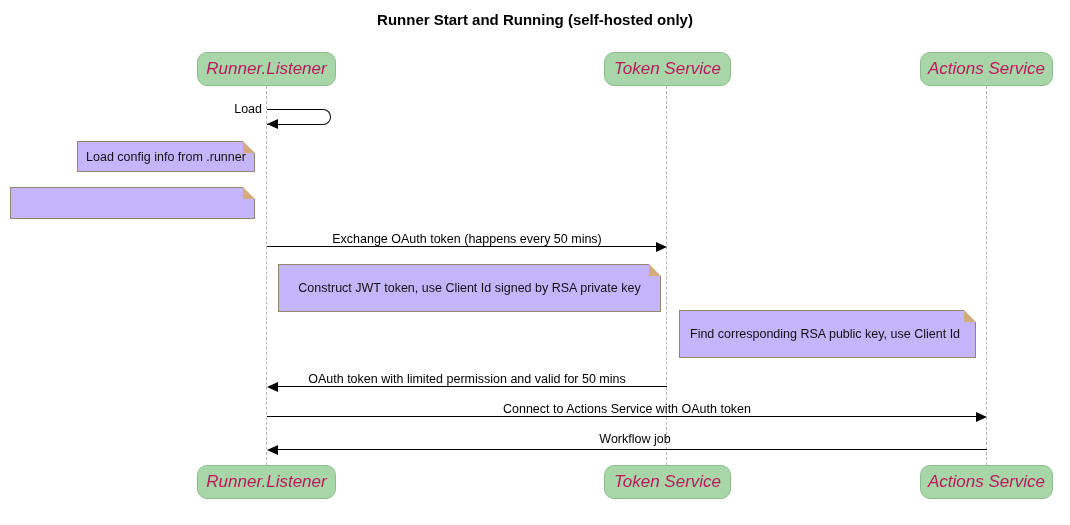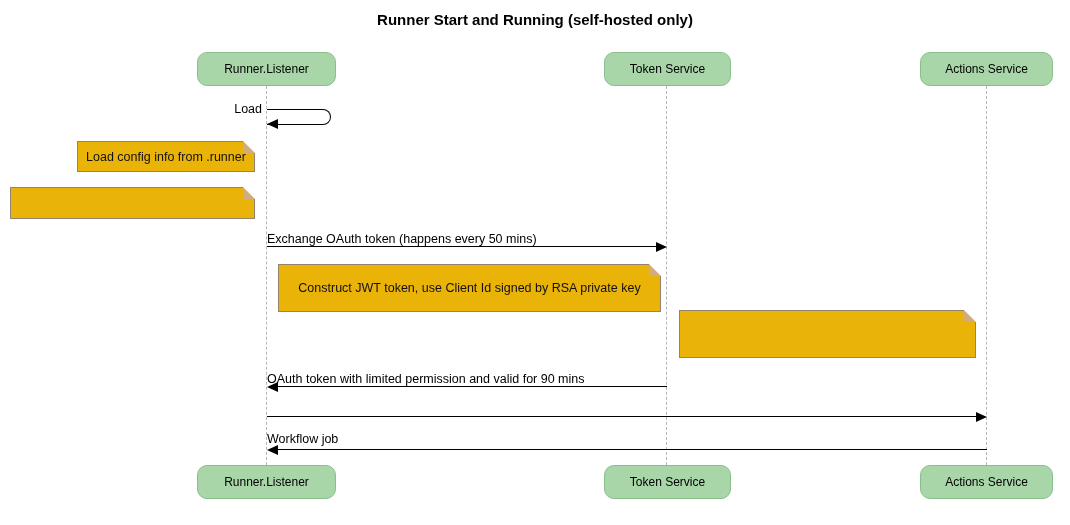--- a/index.html
+++ b/index.html
@@ -8,40 +8,40 @@
     font-family:"Liberation Sans", sans-serif;color:#000;overflow:hidden;border-radius:28px;
   }
   .diagram-title{
     position:absolute;top:11px;left:0;width:100%;text-align:center;
     font-size:15px;font-weight:bold;
   }
   .participant{
     position:absolute;height:34px;box-sizing:border-box;
     background:#a8d6a8;border:1px solid #8abf8c;border-radius:10px;
     display:flex;align-items:center;justify-content:center;
-    font-size:12px;color:#000000;
+    font-size:17px;color:#be185d;font-style:italic;
   }
   .lifeline{
     position:absolute;top:86px;height:379px;width:0;
     border-left:1px dashed #b5b5b5;
   }
-  .msg-label{position:absolute;font-size:12.5px;text-align:left;white-space:nowrap;}
+  .msg-label{position:absolute;font-size:12.5px;text-align:center;white-space:nowrap;}
   .msg-line{position:absolute;height:0;border-top:1.5px solid #000;}
   .arr{position:absolute;width:0;height:0;border-top:5px solid transparent;border-bottom:5px solid transparent;}
   .arr.r{border-left:11px solid #000;}
   .arr.l{border-right:11px solid #000;}
   .self-loop{
     position:absolute;box-sizing:border-box;
     border:1.5px solid #000;border-left:none;border-radius:0 9px 9px 0;
     background:transparent;
   }
   .self-label{position:absolute;font-size:12.5px;text-align:right;white-space:nowrap;}
   .note{
     position:absolute;box-sizing:border-box;
-    background:#eab308;border:1px solid #93846b;
+    background:#c4b5fd;border:1px solid #93846b;
     display:flex;align-items:center;justify-content:center;
     font-size:12.5px;color:#111;text-align:center;
   }
   .note.left-align{justify-content:flex-start;text-align:left;padding-left:10px;}
   .note-lines{display:flex;flex-direction:column;line-height:17px;}
   .note-fold{
     position:absolute;top:-1px;right:-1px;width:0;height:0;
     border:6px solid;border-color:#ffffff #ffffff #d2ac7c #d2ac7c;
   }
 </style>
@@ -83,32 +83,34 @@
   <div class="msg-line" style="left:267px;top:246px;width:391px;"></div>
   <span class="arr r" style="left:656px;top:242px;"></span>
 
   <div class="note" style="left:278px;top:264px;width:383px;height:48px;">
     <span>Construct JWT token, use Client Id signed by RSA private key</span>
     <span class="note-fold"></span>
   </div>
 
   <div class="note left-align" style="left:679px;top:310px;width:297px;height:48px;">
     <span class="note-lines">
+      <span>Find corresponding RSA public key, use Client Id</span>
     </span>
     <span class="note-fold"></span>
   </div>
 
-  <div class="msg-label" style="left:267px;top:372px;width:400px;">OAuth token with limited permission and valid for 90 mins</div>
+  <div class="msg-label" style="left:267px;top:372px;width:400px;">OAuth token with limited permission and valid for 50 mins</div>
   <div class="msg-line" style="left:278px;top:386px;width:389px;"></div>
   <span class="arr l" style="left:267px;top:382px;"></span>
 
+  <div class="msg-label" style="left:267px;top:402px;width:720px;">Connect to Actions Service with OAuth token</div>
   <div class="msg-line" style="left:267px;top:416px;width:711px;"></div>
   <span class="arr r" style="left:976px;top:412px;"></span>
 
-  <div class="msg-label" style="left:267px;top:432px;width:720px;">Workflow job</div>
+  <div class="msg-label" style="left:275px;top:432px;width:720px;">Workflow job</div>
   <div class="msg-line" style="left:278px;top:449px;width:709px;"></div>
   <span class="arr l" style="left:267px;top:445px;"></span>
 
   <div class="participant" style="left:197px;top:465px;width:139px;">
     <span>Runner.Listener</span>
   </div>
   <div class="participant" style="left:604px;top:465px;width:127px;">
     <span>Token Service</span>
   </div>
   <div class="participant" style="left:920px;top:465px;width:133px;">

